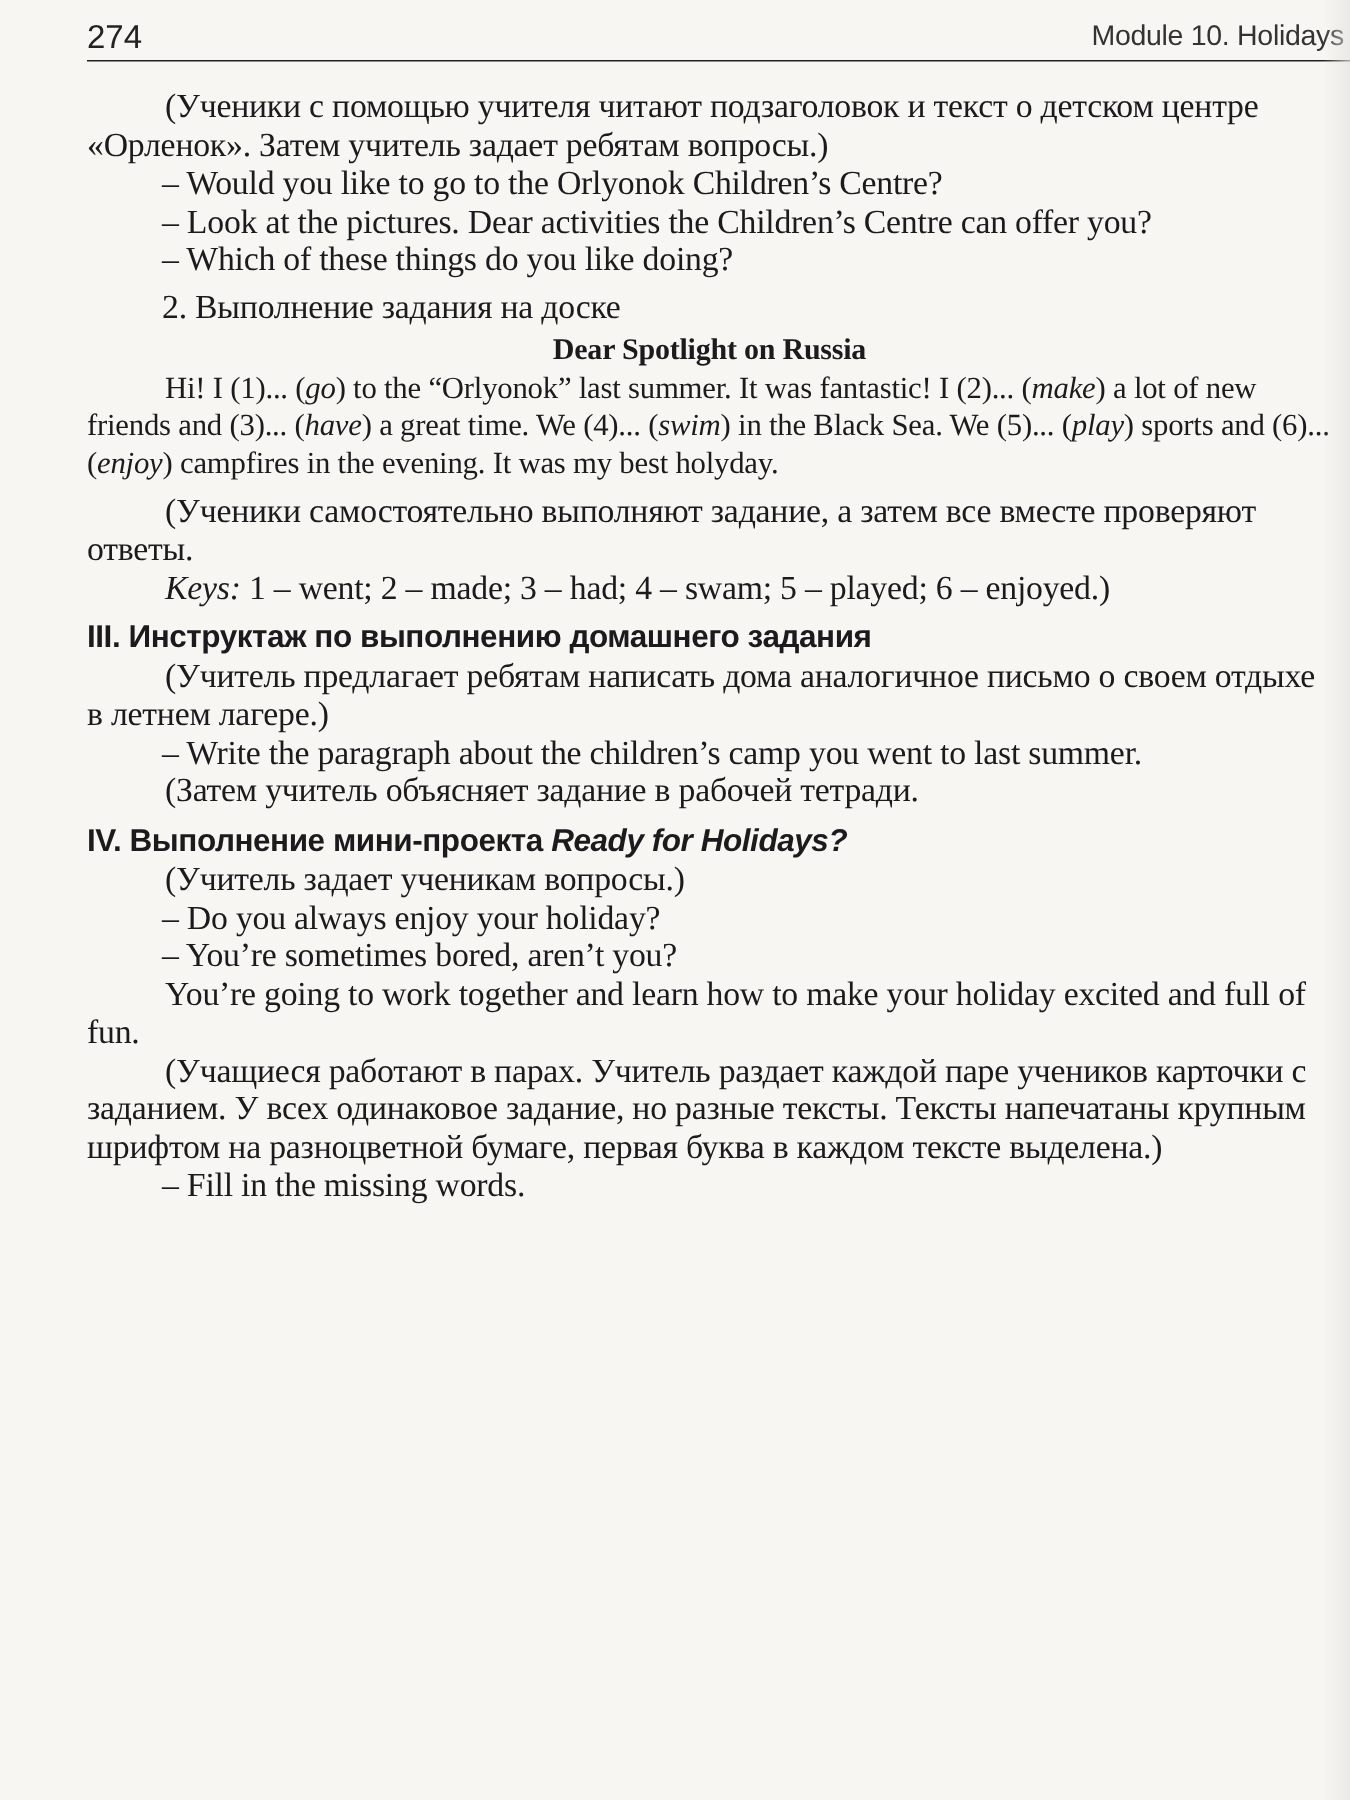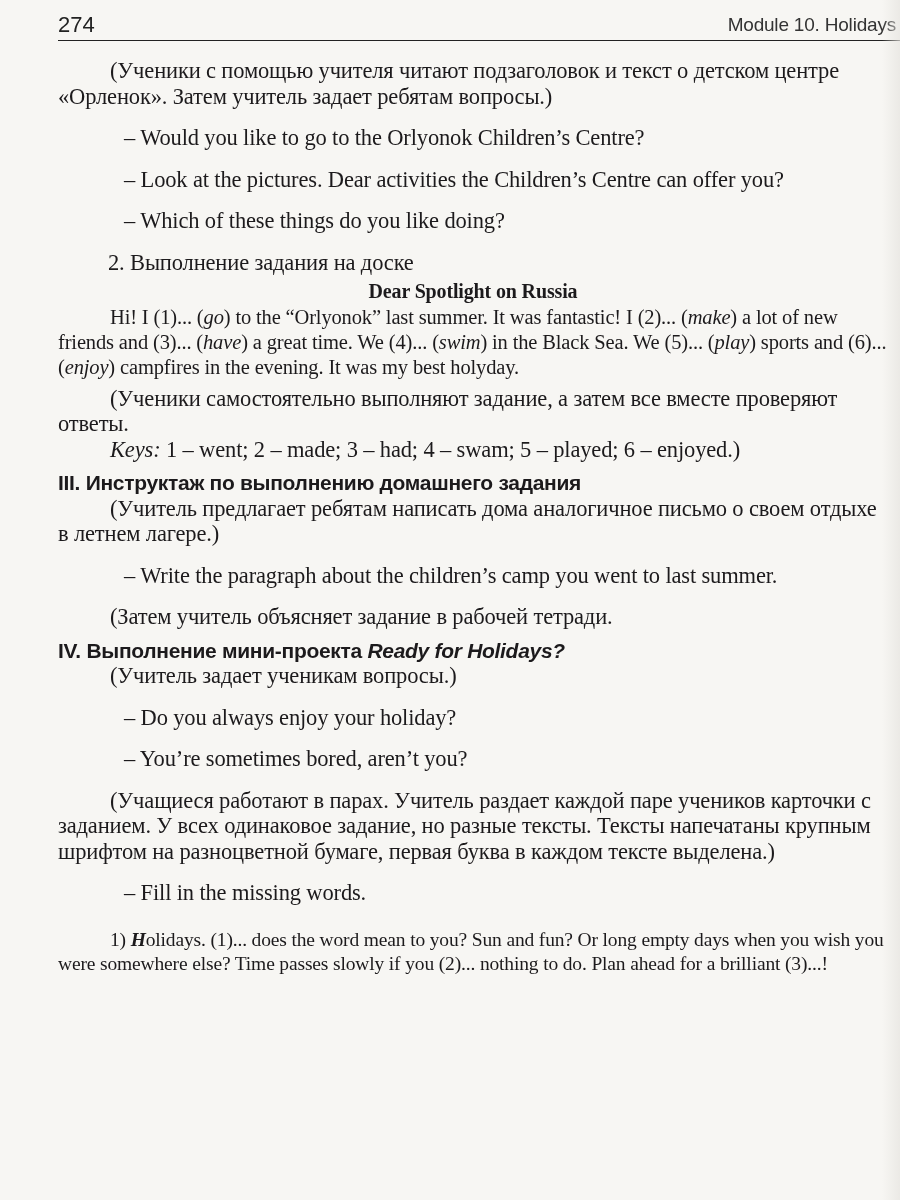--- a/index.html
+++ b/index.html
@@ -25,21 +25,21 @@
       font-family:"Liberation Sans", "DejaVu Sans", sans-serif;
       font-size:19px; color:#333; letter-spacing:-0.2px;
     }
     .content {
       position:absolute; left:58px; top:58px; width:830px;
       font-size:22.5px; line-height:25.5px;
       letter-spacing:-0.15px;
     }
     .p { margin:0; }
     .indent { text-indent:52px; }
-    .dash { padding-left:80px; text-indent:-30px; margin:16px; }
+    .dash { padding-left:80px; text-indent:-30px; margin:0; }
     .num-head { padding-left:50px; font-weight:normal; margin:6px 0 0 0; }
     .sec-head {
       font-family:"Liberation Sans", "DejaVu Sans", sans-serif;
       font-weight:bold; font-size:21px; margin:8px 0 0 0; letter-spacing:-0.3px;
     }
     .letter-title { text-align:center; font-weight:bold; margin:4px 0 0 0; font-size:20px; }
     .letter { font-size:20.5px; line-height:25px; }
     .small { font-size:19.5px; line-height:24px; }
     i { font-style:italic; }
     .gap { height:6px; }
@@ -74,19 +74,19 @@
 
     <p class="sec-head">III. Инструктаж по выполнению домашнего задания</p>
     <p class="p indent">(Учитель предлагает ребятам написать дома аналогичное письмо о своем отдыхе в летнем лагере.)</p>
     <p class="dash">– <span>Write the paragraph about the children’s camp you went to last summer.</span></p>
     <p class="p indent">(Затем учитель объясняет задание в рабочей тетради.</p>
 
     <p class="sec-head"><span>IV. Выполнение мини-проекта </span><i>Ready for Holidays?</i></p>
     <p class="p indent">(Учитель задает ученикам вопросы.)</p>
     <p class="dash">– <span>Do you always enjoy your holiday?</span></p>
     <p class="dash">– <span>You’re sometimes bored, aren’t you?</span></p>
+    <p class="p indent">You’re going to work together and learn how to make your holiday excited and full of fun.</p>
     <p class="p indent">(Учащиеся работают в парах. Учитель раздает каждой паре учеников карточки с заданием. У всех одинаковое задание, но разные тексты. Тексты напечатаны крупным шрифтом на разноцветной бумаге, первая буква в каждом тексте выделена.)</p>
     <p class="dash">– <span>Fill in the missing words.</span></p>
     <div class="gap"></div>
-    <p class="p indent small"><span>1) </span><b><i>H</i></b><span>olidays. (1)... does the word mean to you? Sun and fun? Or long empty days when you wish you were somewhere else? Time passes slowly if you (2)... nothing to do. Plan ahead for a brilliant (3)...!</span></p>
   </div>
   <div class="right-shade"></div>
 </div>
 
 </body></html>

